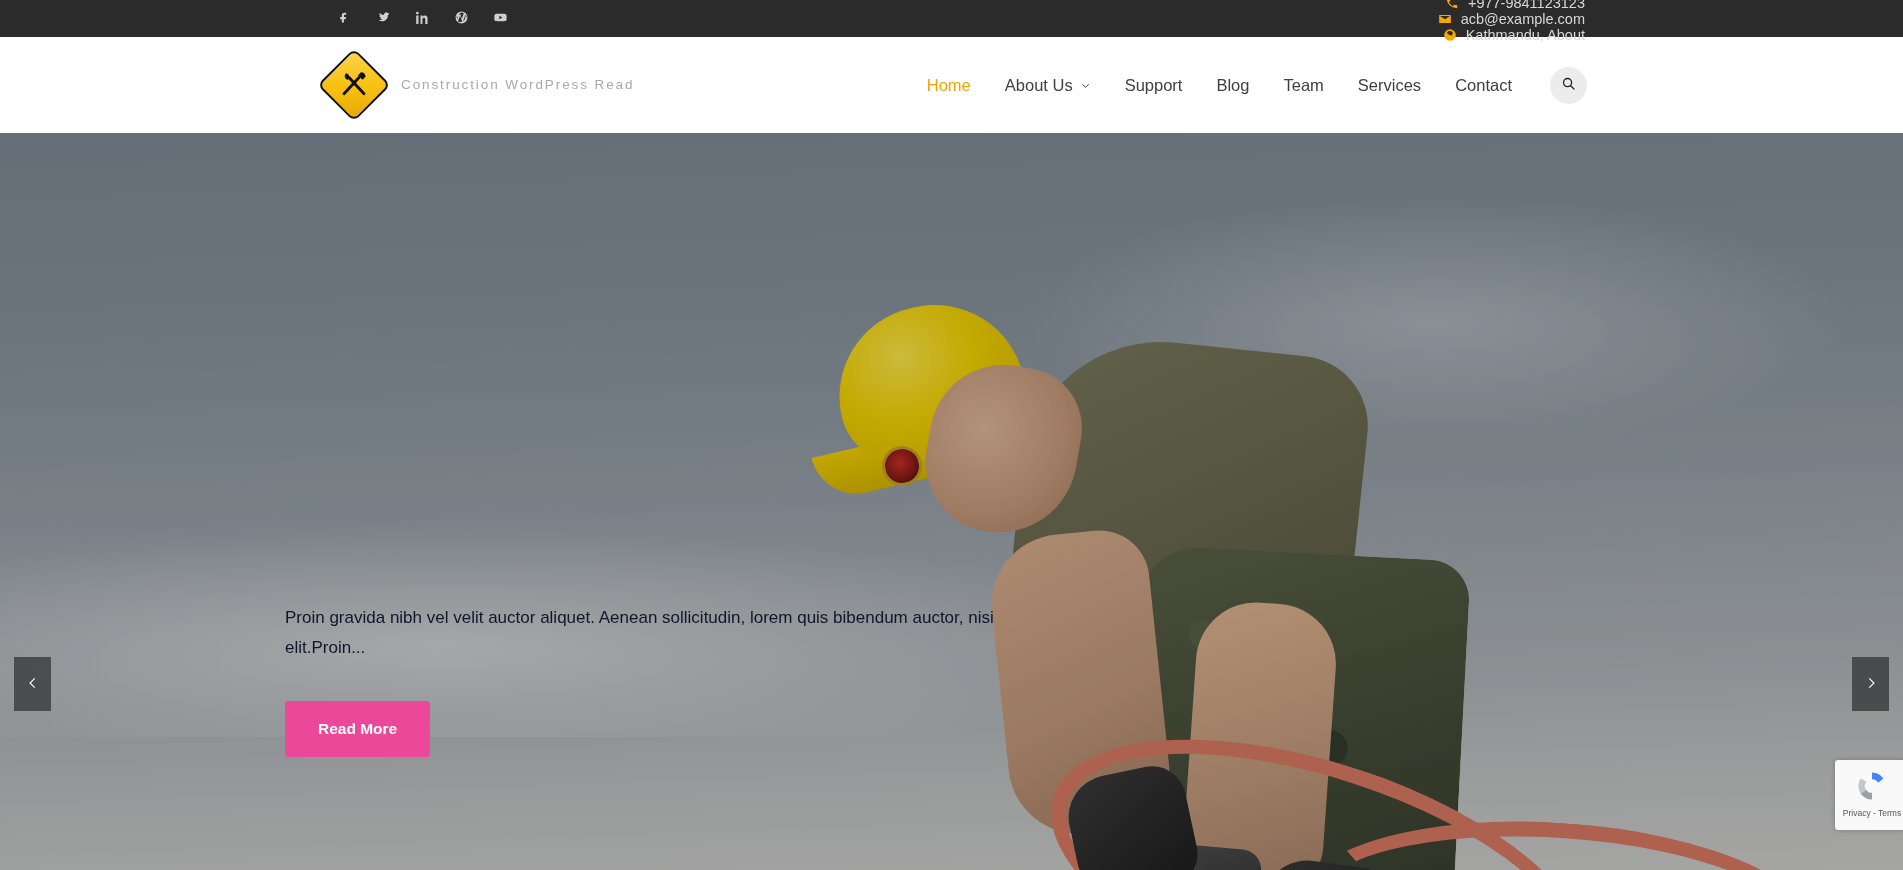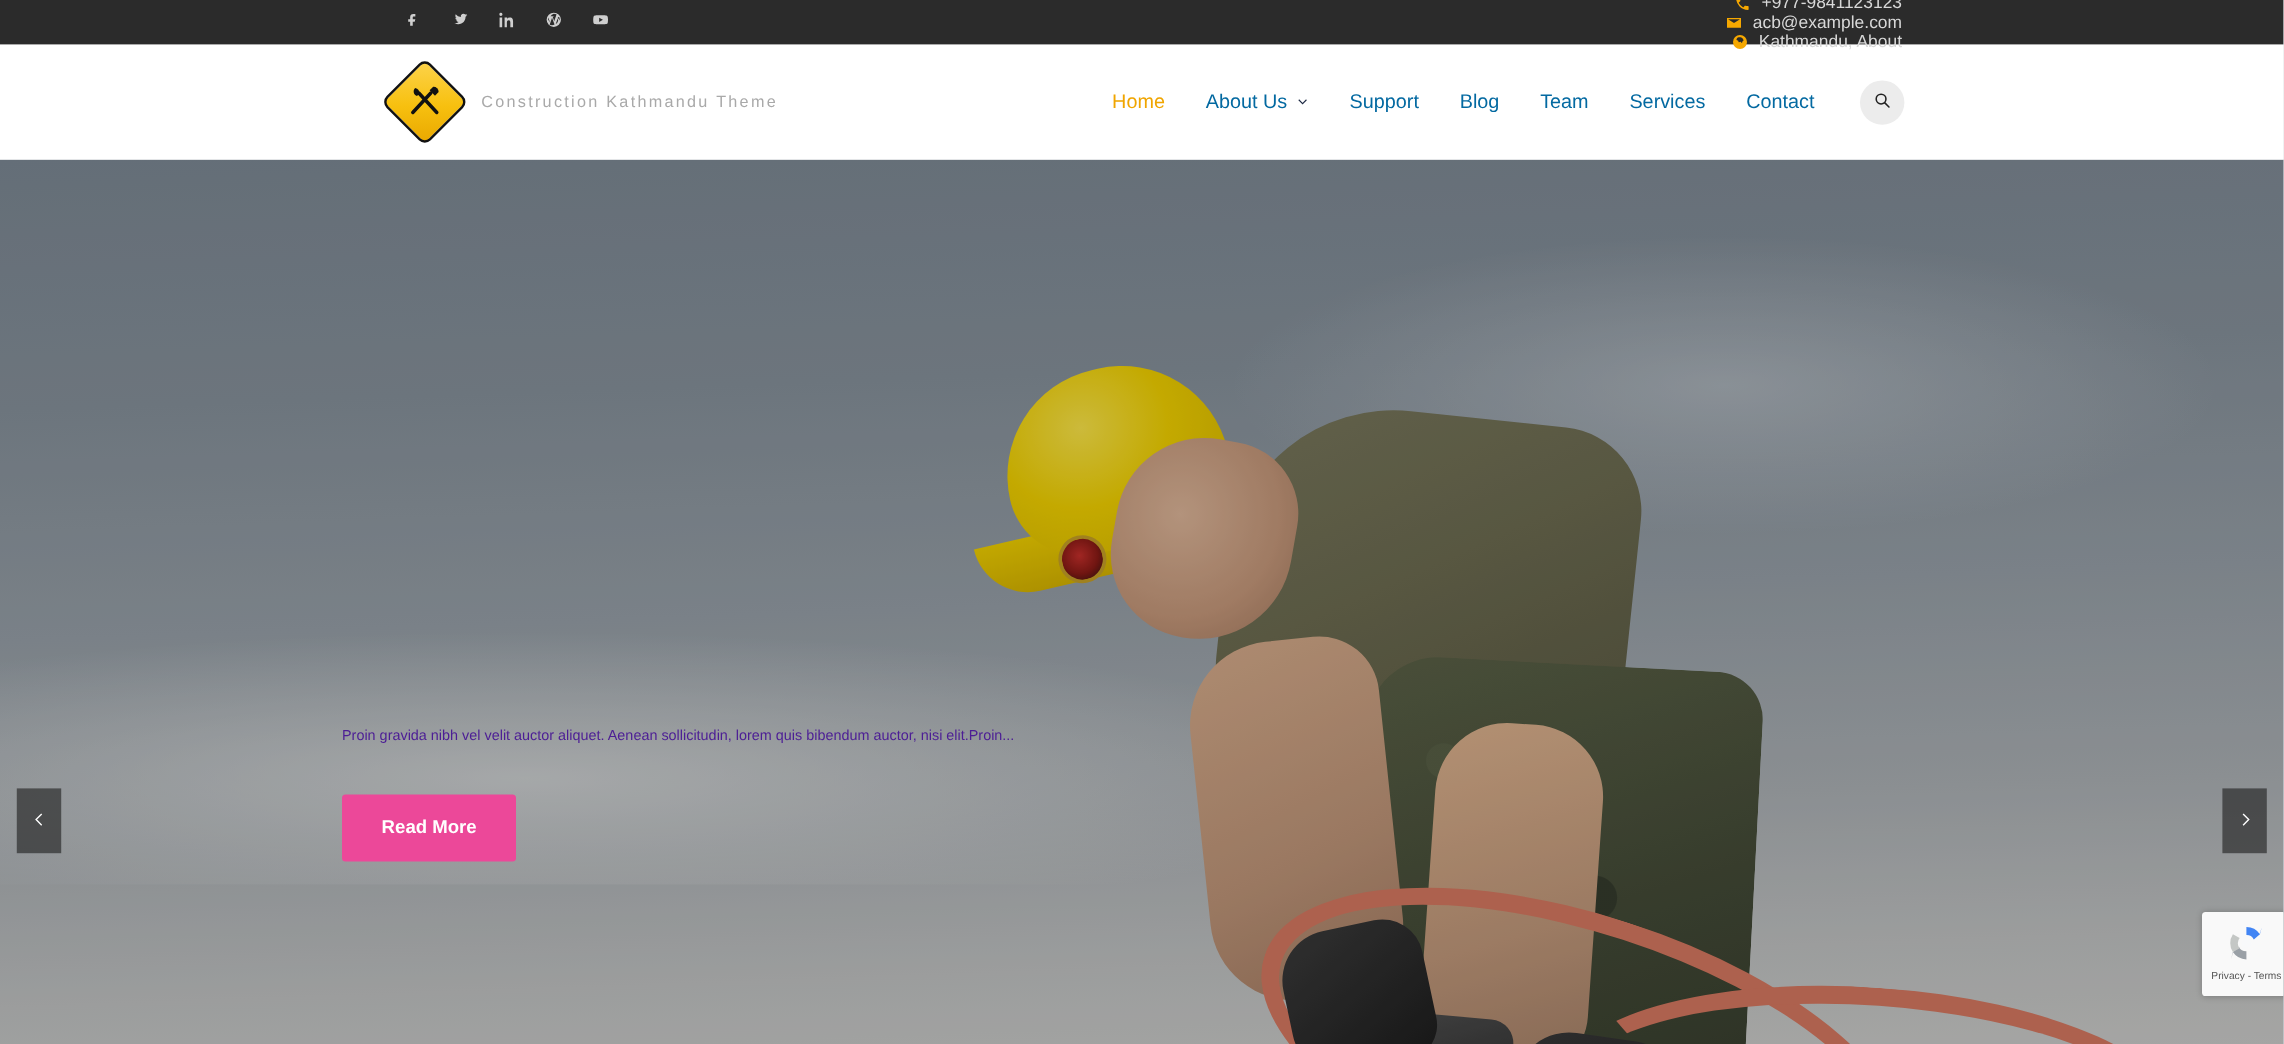--- a/index.html
+++ b/index.html
@@ -71,21 +71,21 @@
   }
 
   .mainnav {
     margin-left:auto; margin-right:316px;
     display:flex; align-items:center;
   }
   .mainnav ul { list-style:none; display:flex; align-items:center;justify-content:space-between; }
   .mainnav li { position:relative; }
   .mainnav a {
     display:flex; align-items:center; gap:7px;
-    padding:0 17px; font-size:16.5px; color:#0369a1;
+    padding:0 17px; font-size:16.5px; color:#404040;
     text-decoration:none; line-height:1;
   }
   .mainnav a.active { color:#f0a500; }
   .chev { display:inline-block; }
   .chev svg { width:11px; height:11px; stroke:#1f2b45; fill:none; stroke-width:2; }
   .search-btn {
     margin-left:21px;
     width:37px; height:37px; border-radius:50%;
     background:#ececec; border:none; cursor:pointer;
     display:flex; align-items:center; justify-content:center;
@@ -213,21 +213,21 @@
   .hero-content {
     position:absolute; left:285px; top:440px; max-width:860px;
   }
   .hero-title {
     font-size:61px; font-weight:bold; color:#ffffff;
     letter-spacing:0.5px; line-height:1.05;
     text-shadow:0 1px 6px rgba(0,0,0,0.18);
   }
   .hero-desc {
     margin-top:30px;
-    font-size:12px; color:#4c1d95; line-height:1.75;
+    font-size:17px; color:#0f172a; line-height:1.75;
     max-width:710px;
   }
   .hero-btn {
     display:inline-block; margin-top:38px;
     background:#ec4899; color:#ffffff;
     font-size:15.5px; font-weight:bold;
     padding:19px 33px; border:none; border-radius:3px;
     text-decoration:none; cursor:pointer;
   }
 
@@ -337,21 +337,21 @@
           <g stroke="#111" stroke-width="2.3" stroke-linecap="round" fill="none">
             <path d="M4 19 L16 6"></path>
             <path d="M20 19 L8 6"></path>
           </g>
           <path d="M15.2 4.2 l3.6 3.6 2.4-2.4a3.4 3.4 0 0 0-3.6-3.6z" fill="#111"></path>
           <path d="M5.6 2.6a3.2 3.2 0 0 0 1.2 5.4l1.4-1.4a3.2 3.2 0 0 0-2.6-4z" fill="#111"></path>
         </svg>
       </span>
     </span>
     <span class="brand-text">
-      <span class="brand-tagline">Construction Kathmandu Theme</span>
+      <span class="brand-tagline">Construction WordPress Read</span>
     </span>
   </a>
 
   <nav class="mainnav">
     <ul>
       <li>
           <a href="#" class="active">Home</a>
         </li>
       <li>
         <a href="#">

